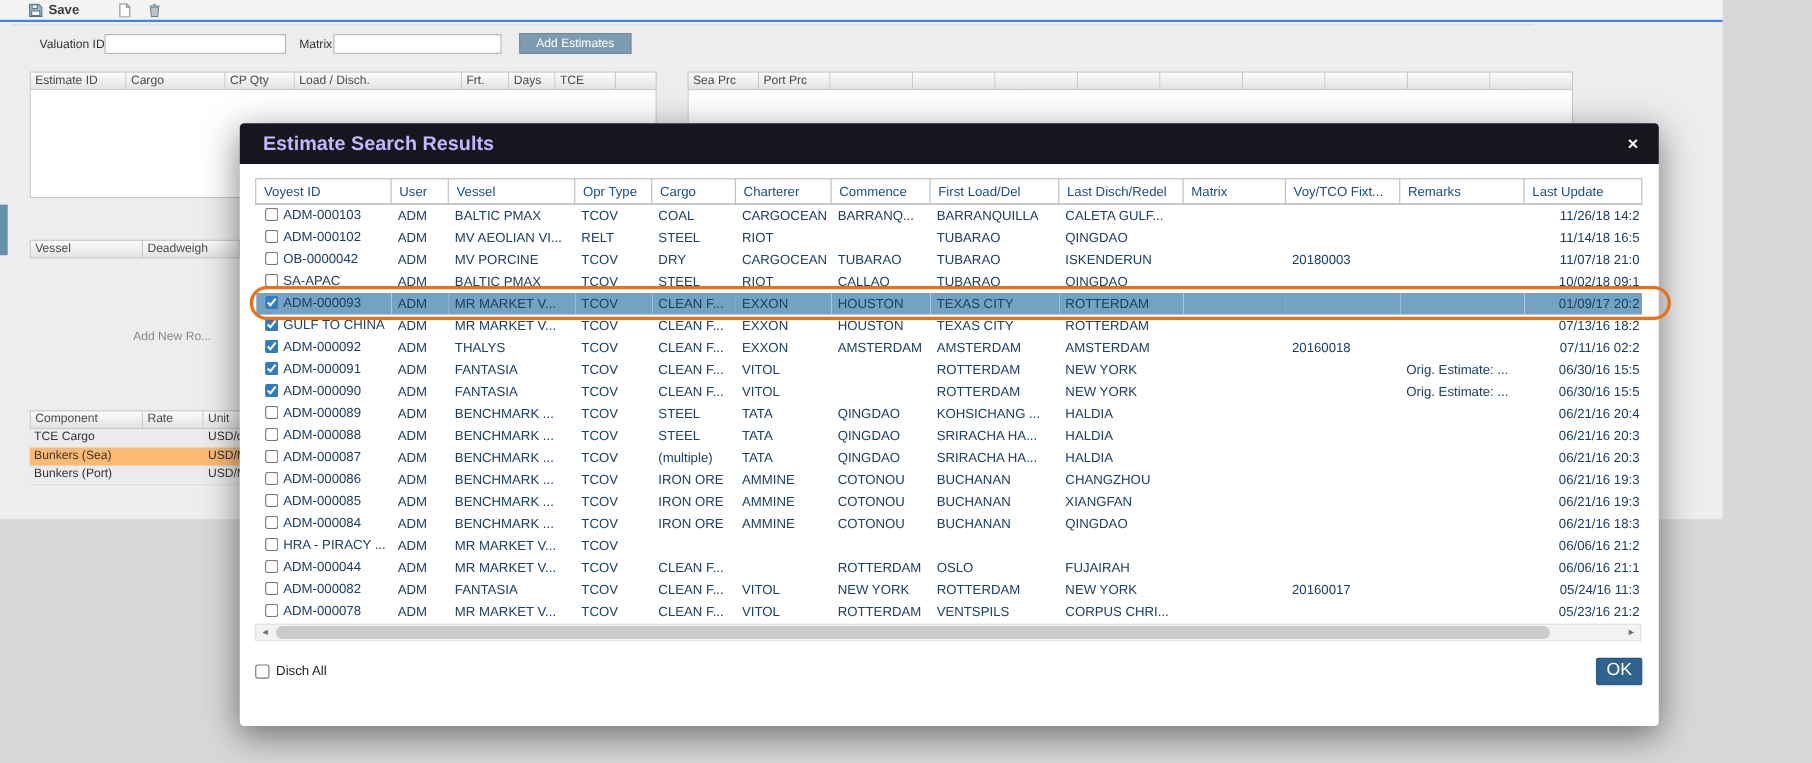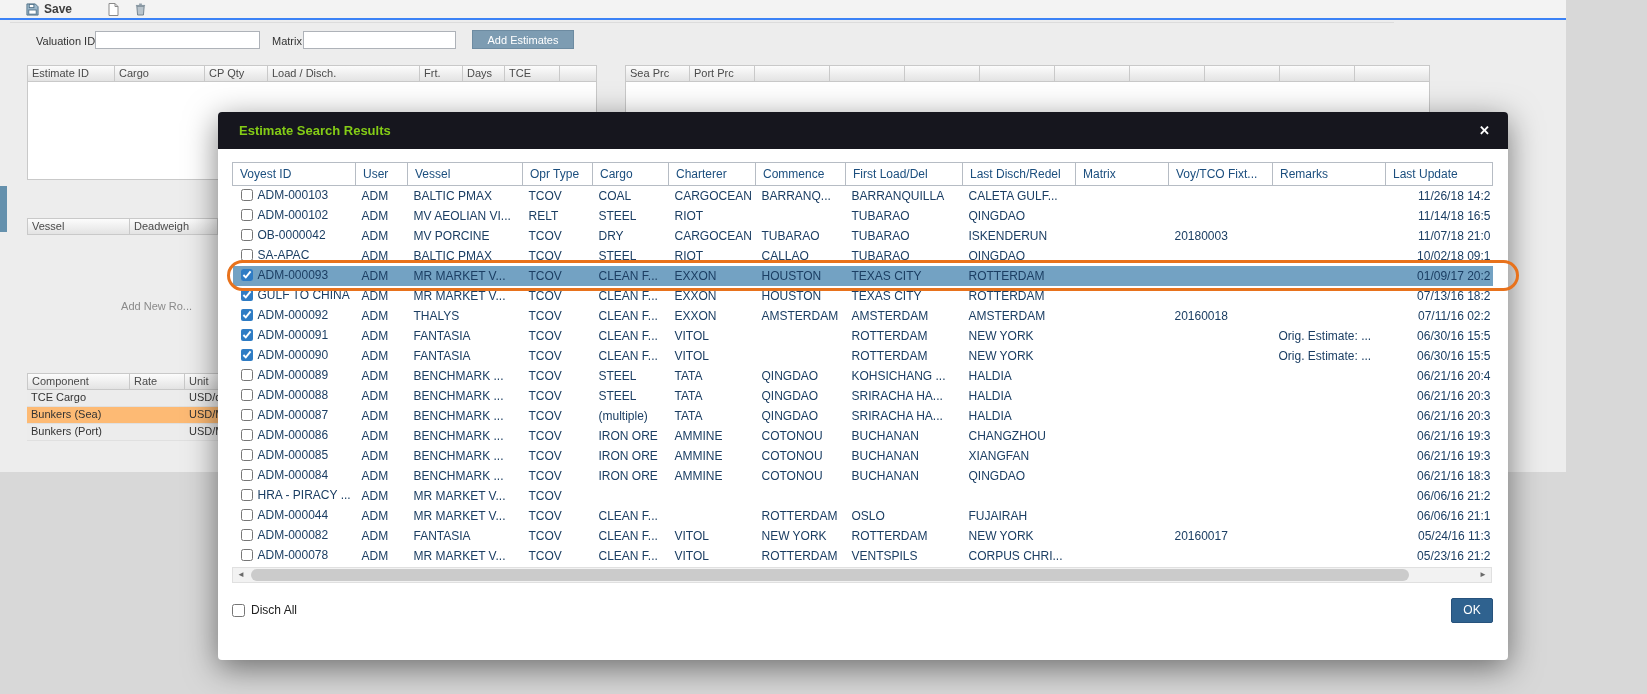--- a/index.html
+++ b/index.html
@@ -37,21 +37,21 @@
   .comp-row.alt { background:#fdba74; }
   .comp-cell { font-size:11px; color:#333; padding:1px 4px; overflow:hidden; white-space:nowrap; }
 
   .blue-strip { position:absolute; left:0; top:186px; width:7px; height:46px; background:#6591ad; }
 
   
   .modal { position:absolute; left:218px; top:112px; width:1290px; height:548px; background:#fff;
            border-radius:4px; box-shadow:0 8px 32px rgba(0,0,0,.5); z-index:10; }
   .modal-header { height:37px; background:#16161e; border-radius:4px 4px 0 0; display:flex;
                   align-items:center; justify-content:space-between; padding:0 18px 0 21px; }
-  .modal-title { color:#84cc16; font-size:13px; font-weight:bold; }
+  .modal-title { color:#c4b5fd; font-size:18px; font-weight:bold; }
   .modal-close { color:#fff; font-size:13px; font-weight:bold; cursor:pointer; line-height:1; }
   .modal-body { padding:13px 15px 0 14px; }
 
   table.results { table-layout:fixed; width:1260px; border-collapse:collapse; }
   .results thead th { background:#fff; border:1px solid #b6bcc4; font-size:12px; font-weight:normal;
                       color:#1b4e7e; text-align:left; padding:3px 4px 3px 7px; height:23px;
                       white-space:nowrap; overflow:hidden; cursor:pointer; }
   .results tbody td { font-size:12px; color:#1b3e63; height:20px; padding:0 4px 0 6px;
                       white-space:nowrap; overflow:hidden; }
   .results tbody td.right { text-align:right; padding-right:2px; }
@@ -65,21 +65,21 @@
   .harrow { width:16px; height:14px; display:flex; align-items:center; justify-content:center;
             font-size:8px; color:#6a6a6a; cursor:pointer; }
   .htrack { flex:1; height:12px; position:relative; }
   .hthumb { position:absolute; left:2px; top:0; height:12px; width:calc(100% - 68px);
             background:#cbcbcb; border-radius:6px; cursor:grab; }
 
   .modal-footer { display:flex; justify-content:space-between; align-items:center; margin-top:15px; }
   .select-all { display:flex; align-items:center; gap:6px; font-size:12px; color:#222; }
   .select-all input { width:13px; height:13px; }
   .ok-btn { width:42px; height:25px; background:#2f628f; color:#fff; border:1px solid #27527c;
-            font-size:12px; border-radius:2px; cursor:pointer; }
+            font-size:16px; border-radius:2px; cursor:pointer; }
 
   
   .annotation { position:absolute; left:227px; top:260px; width:1292px; height:31px;
                 border:3px solid #e8721c; border-radius:16px; z-index:60; pointer-events:none; }
 </style>
 </head>
 <body>
 
 <div class="app">
 

